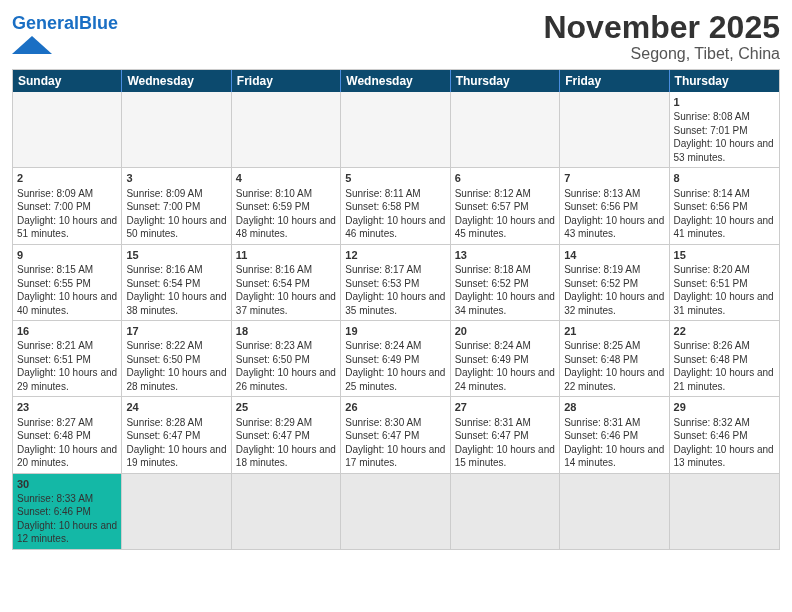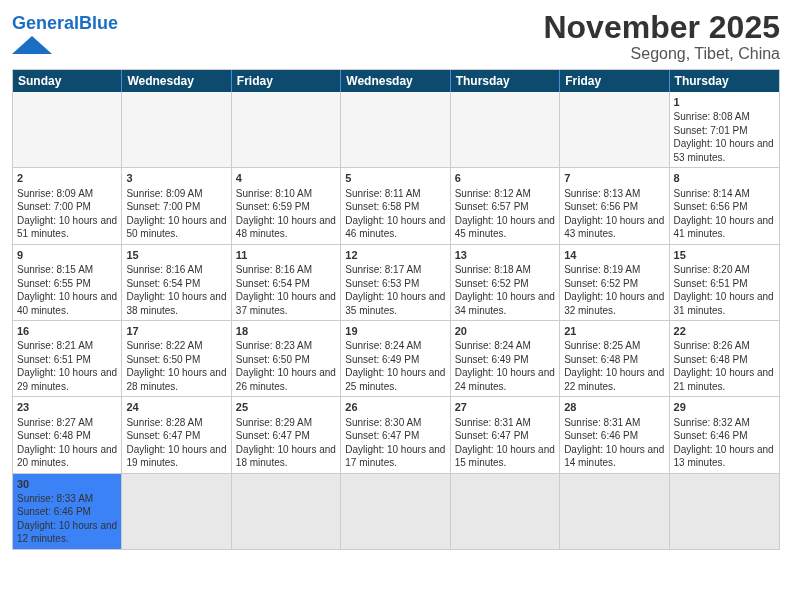--- a/index.html
+++ b/index.html
@@ -103,21 +103,21 @@
     }
     .day-info {
       font-size: 10px;
       line-height: 1.35;
       color: #333;
     }
     .last-row .cal-cell {
       background: #e8e8e8;
     }
     .last-row .cal-cell.active {
-      background: #3b82f6;
+      background: #14b8a6;
     }
   </style>
 </head>
 <body>
 
 <div class="page">
   <div class="header">
     <div class="logo">
       <div>
         <div class="logo-text">

